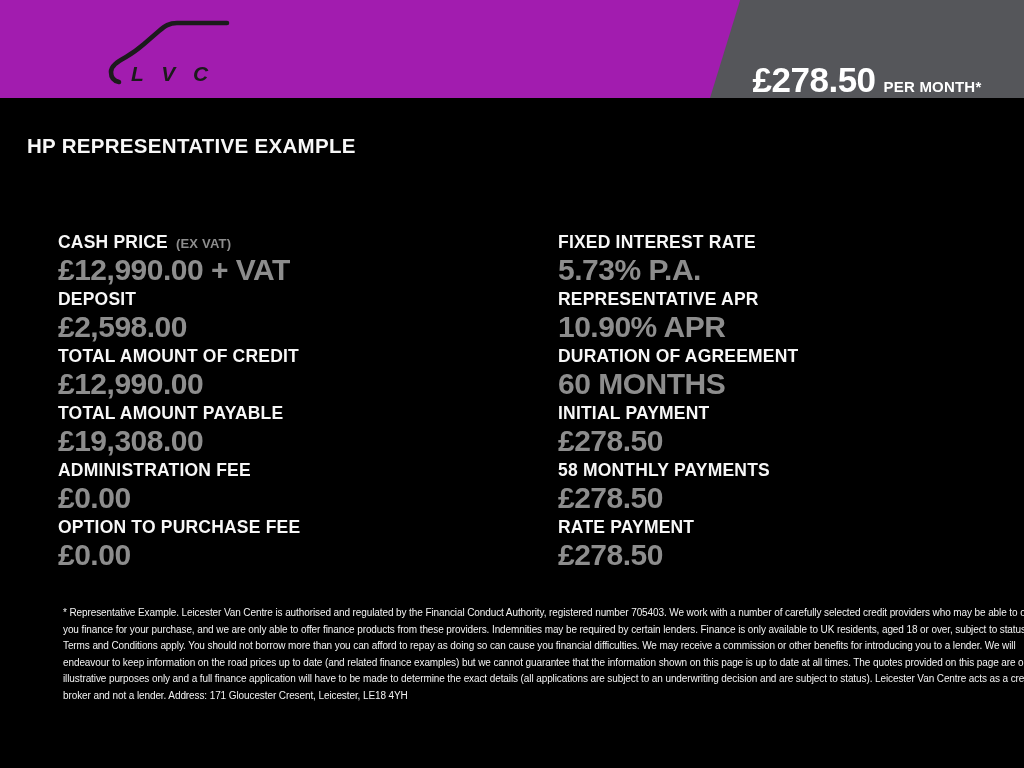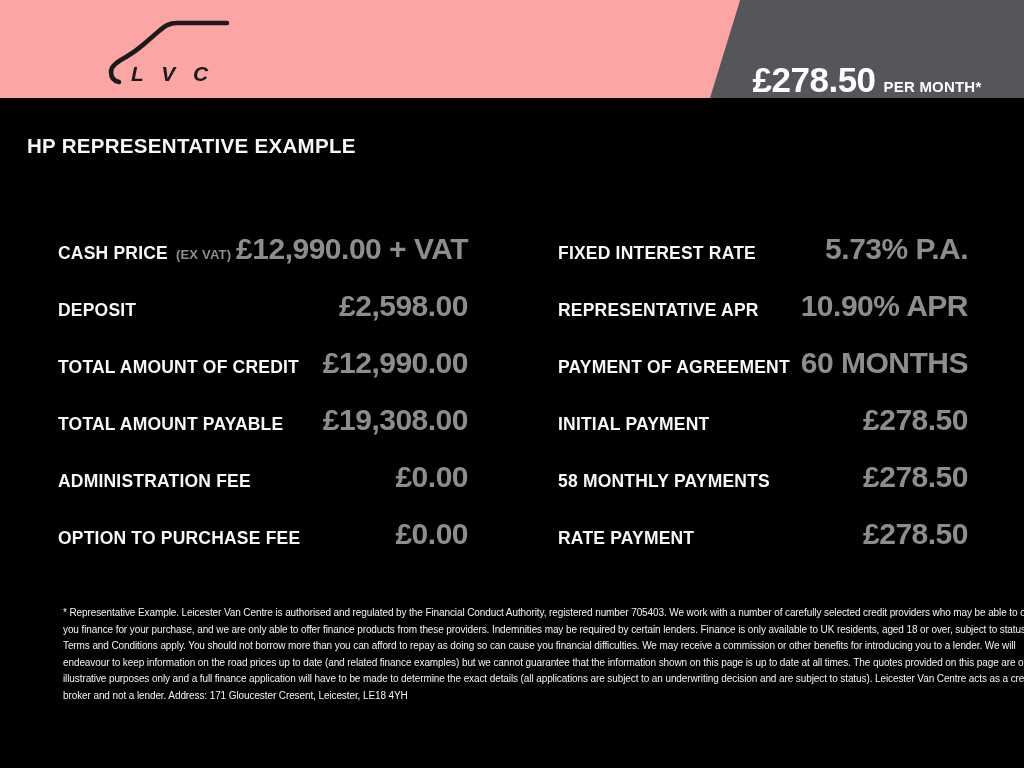--- a/index.html
+++ b/index.html
@@ -9,21 +9,21 @@
     font-family: "Liberation Sans", sans-serif;
     position: relative;
     overflow: hidden;
   }
 
   
   .header {
     position: absolute;
     top: 0; left: 0;
     width: 1024px; height: 98px;
-    background: #fca5a5;
+    background: #a21caf;
   }
   .logo {
     position: absolute;
     left: 103px; top: 12px;
     width: 132px; height: 80px;
   }
   .price-banner {
     position: absolute;
     top: 0; right: 0;
     width: 314px; height: 98px;
@@ -65,20 +65,21 @@
     width: 410px;
   }
   .fin-col.left  { left: 58px; }
   .fin-col.right { left: 558px; }
   .fin-row {
     height: 57px;
     display: flex;
     justify-content: space-between;
     align-items: baseline;
     padding-top: 14px;
+    flex-direction: column;
   }
   .fin-label {
     color: #f7f7f7;
     font-size: 17.5px;
     font-weight: bold;
     letter-spacing: 0.2px;
     white-space: nowrap;
   }
   .fin-sublabel {
     color: #8d8d8d;
@@ -154,21 +155,21 @@
 <div class="fin-col right">
   <div class="fin-row">
     <span class="fin-label">FIXED INTEREST RATE</span>
     <span class="fin-value">5.73% P.A.</span>
   </div>
   <div class="fin-row">
     <span class="fin-label">REPRESENTATIVE APR</span>
     <span class="fin-value">10.90% APR</span>
   </div>
   <div class="fin-row">
-    <span class="fin-label">PAYMENT OF AGREEMENT</span>
+    <span class="fin-label">DURATION OF AGREEMENT</span>
     <span class="fin-value">60 MONTHS</span>
   </div>
   <div class="fin-row">
     <span class="fin-label">INITIAL PAYMENT</span>
     <span class="fin-value">£278.50</span>
   </div>
   <div class="fin-row">
     <span class="fin-label">58 MONTHLY PAYMENTS</span>
     <span class="fin-value">£278.50</span>
   </div>

